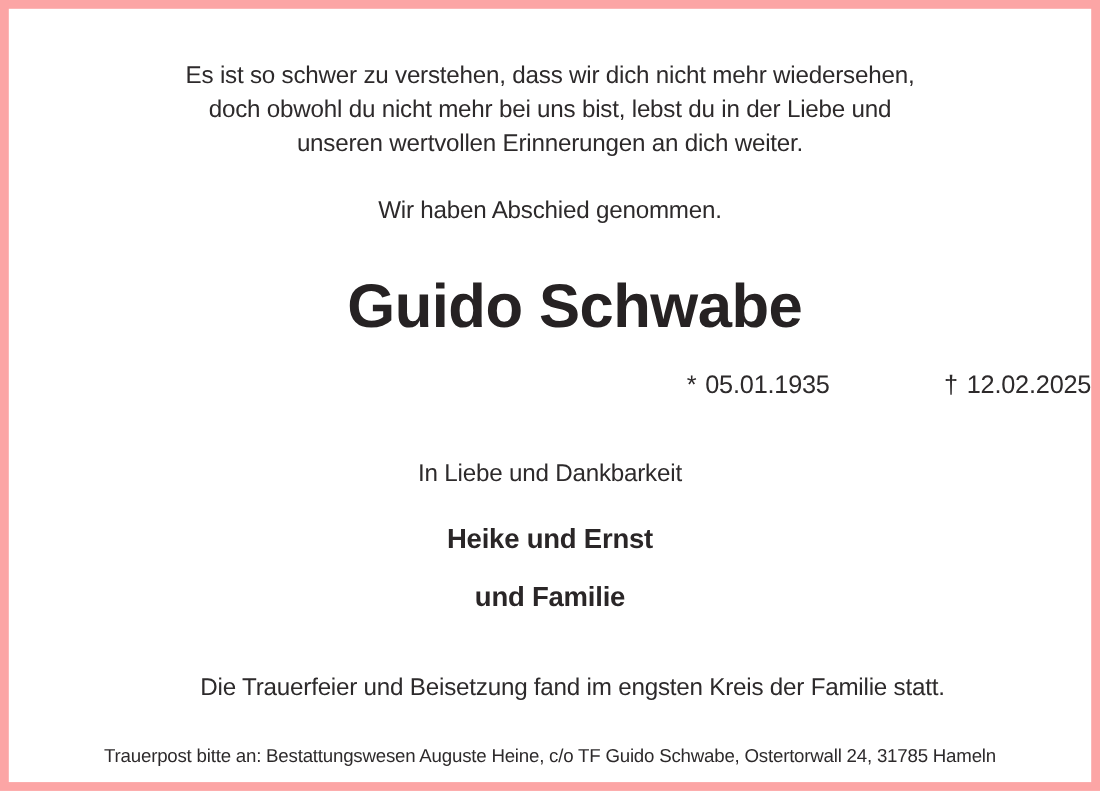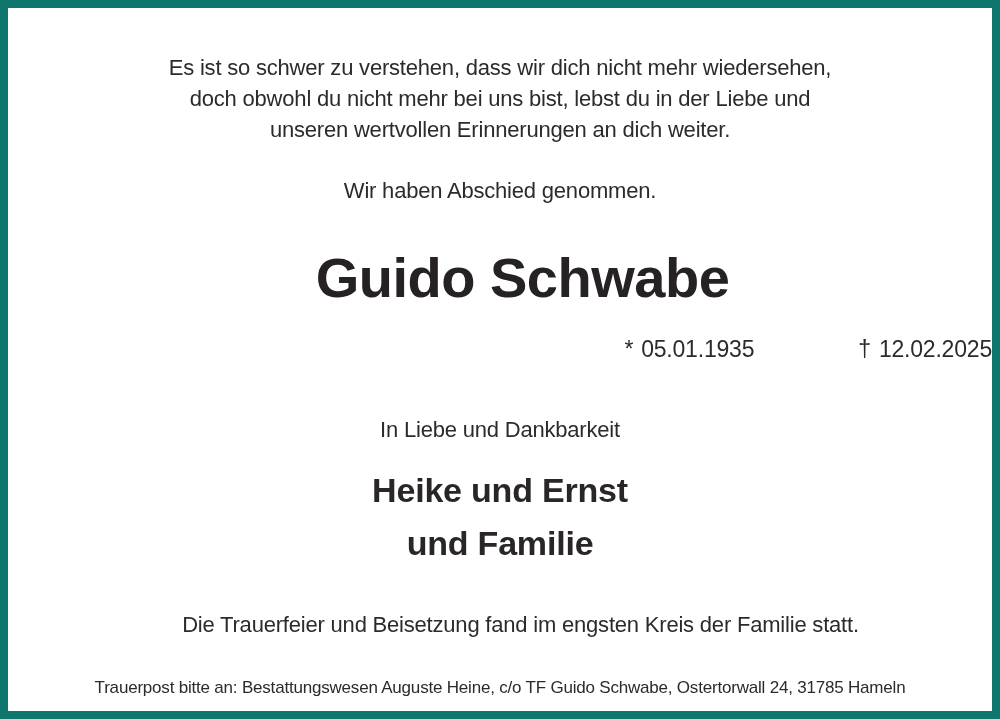--- a/index.html
+++ b/index.html
@@ -7,21 +7,21 @@
     margin: 0;
     padding: 0;
     background: #ffffff;
   }
   .page {
     position: relative;
     width: 1000px;
     height: 719px;
     box-sizing: border-box;
     background: #ffffff;
-    border: 8px solid #0f766e;
+    border: 8px solid #fca5a5;
     overflow: hidden;
     font-family: "Liberation Sans", sans-serif;
     color: #2d2a2b;
   }
   .block {
     position: absolute;
     left: 0;
     right: 0;
     text-align: center;
     letter-spacing: -0.2px;
@@ -56,21 +56,21 @@
   }
   .date-item { white-space: nowrap; }
   .date-symbol { margin-right: 8px; }
   .dedication {
     top: 408px;
     font-size: 22px;
     line-height: 28px;
   }
   .mourners {
     top: 456px;
-    font-size: 34px;
+    font-size: 25px;
     line-height: 53px;
     font-weight: 700;
     color: #2a2627;
   }
   .funeral-note {
     top: 603px;
     font-size: 22px;
     line-height: 28px;
     padding-left: 41px;
   }

